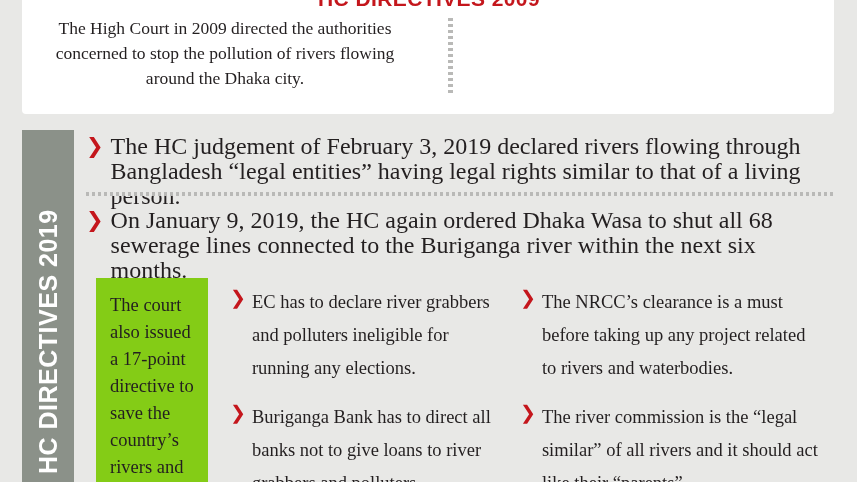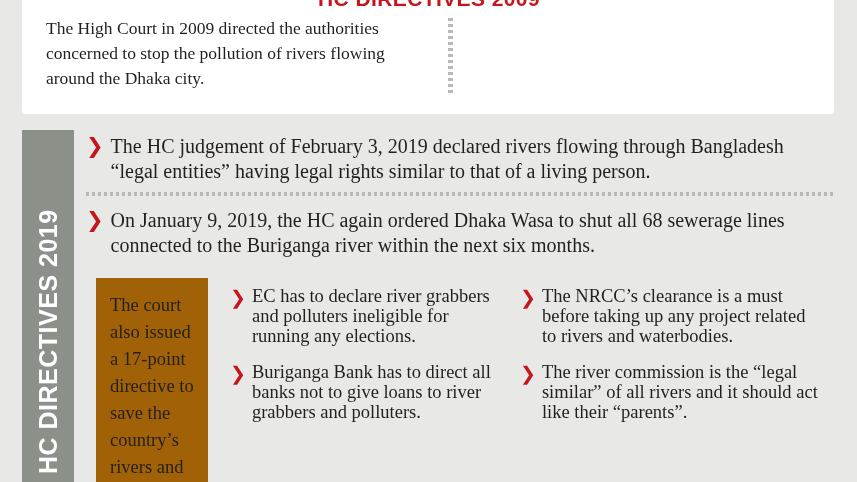--- a/index.html
+++ b/index.html
@@ -39,20 +39,21 @@
   .top-cols {
     display: flex;
     position: relative;
     margin-top: 2px;
   }
   .top-col {
     font-size: 17.5px;
     line-height: 25px;
     color: #231f20;
     font-family: "Liberation Serif", serif;
+    text-align: center;
   }
   .top-col.left {
     width: 376px;
     padding-right: 18px;
     box-sizing: border-box;
   }
   .top-col.right {
     width: 376px;
     padding-left: 32px;
     box-sizing: border-box;
@@ -124,26 +125,26 @@
     font-family: "DejaVu Sans", sans-serif;
   }
   .chev.small {
     font-size: 19px;
     line-height: 22px;
     margin-right: 6px;
   }
   .btext {
     font-family: "Liberation Serif", serif;
     color: #231f20;
-    font-size: 20px;
+    font-size: 24px;
     line-height: 25px;
   }
   .btext.small {
     font-size: 18.5px;
-    line-height: 20px;
+    line-height: 33px;
   }
 
   .item-1 { position: absolute; left: 8px; top: 4px; width: 748px; }
   .item-2 { position: absolute; left: 8px; top: 78px; width: 740px; }
 
   .dash-sep {
     position: absolute;
     left: 8px;
     top: 62px;
     width: 748px;
@@ -159,21 +160,21 @@
   .bottom {
     position: absolute;
     left: 0px;
     top: 148px;
     width: 760px;
     height: 204px;
     display: flex;
   }
   .note-box {
     width: 112px;
-    background: #a16207;
+    background: #84cc16;
     margin-left: 18px;
     padding: 14px 12px 10px 14px;
     box-sizing: border-box;
     font-family: "Liberation Serif", serif;
     font-size: 18.5px;
     line-height: 27px;
     color: #231f20;
   }
   .col {
     box-sizing: border-box;

